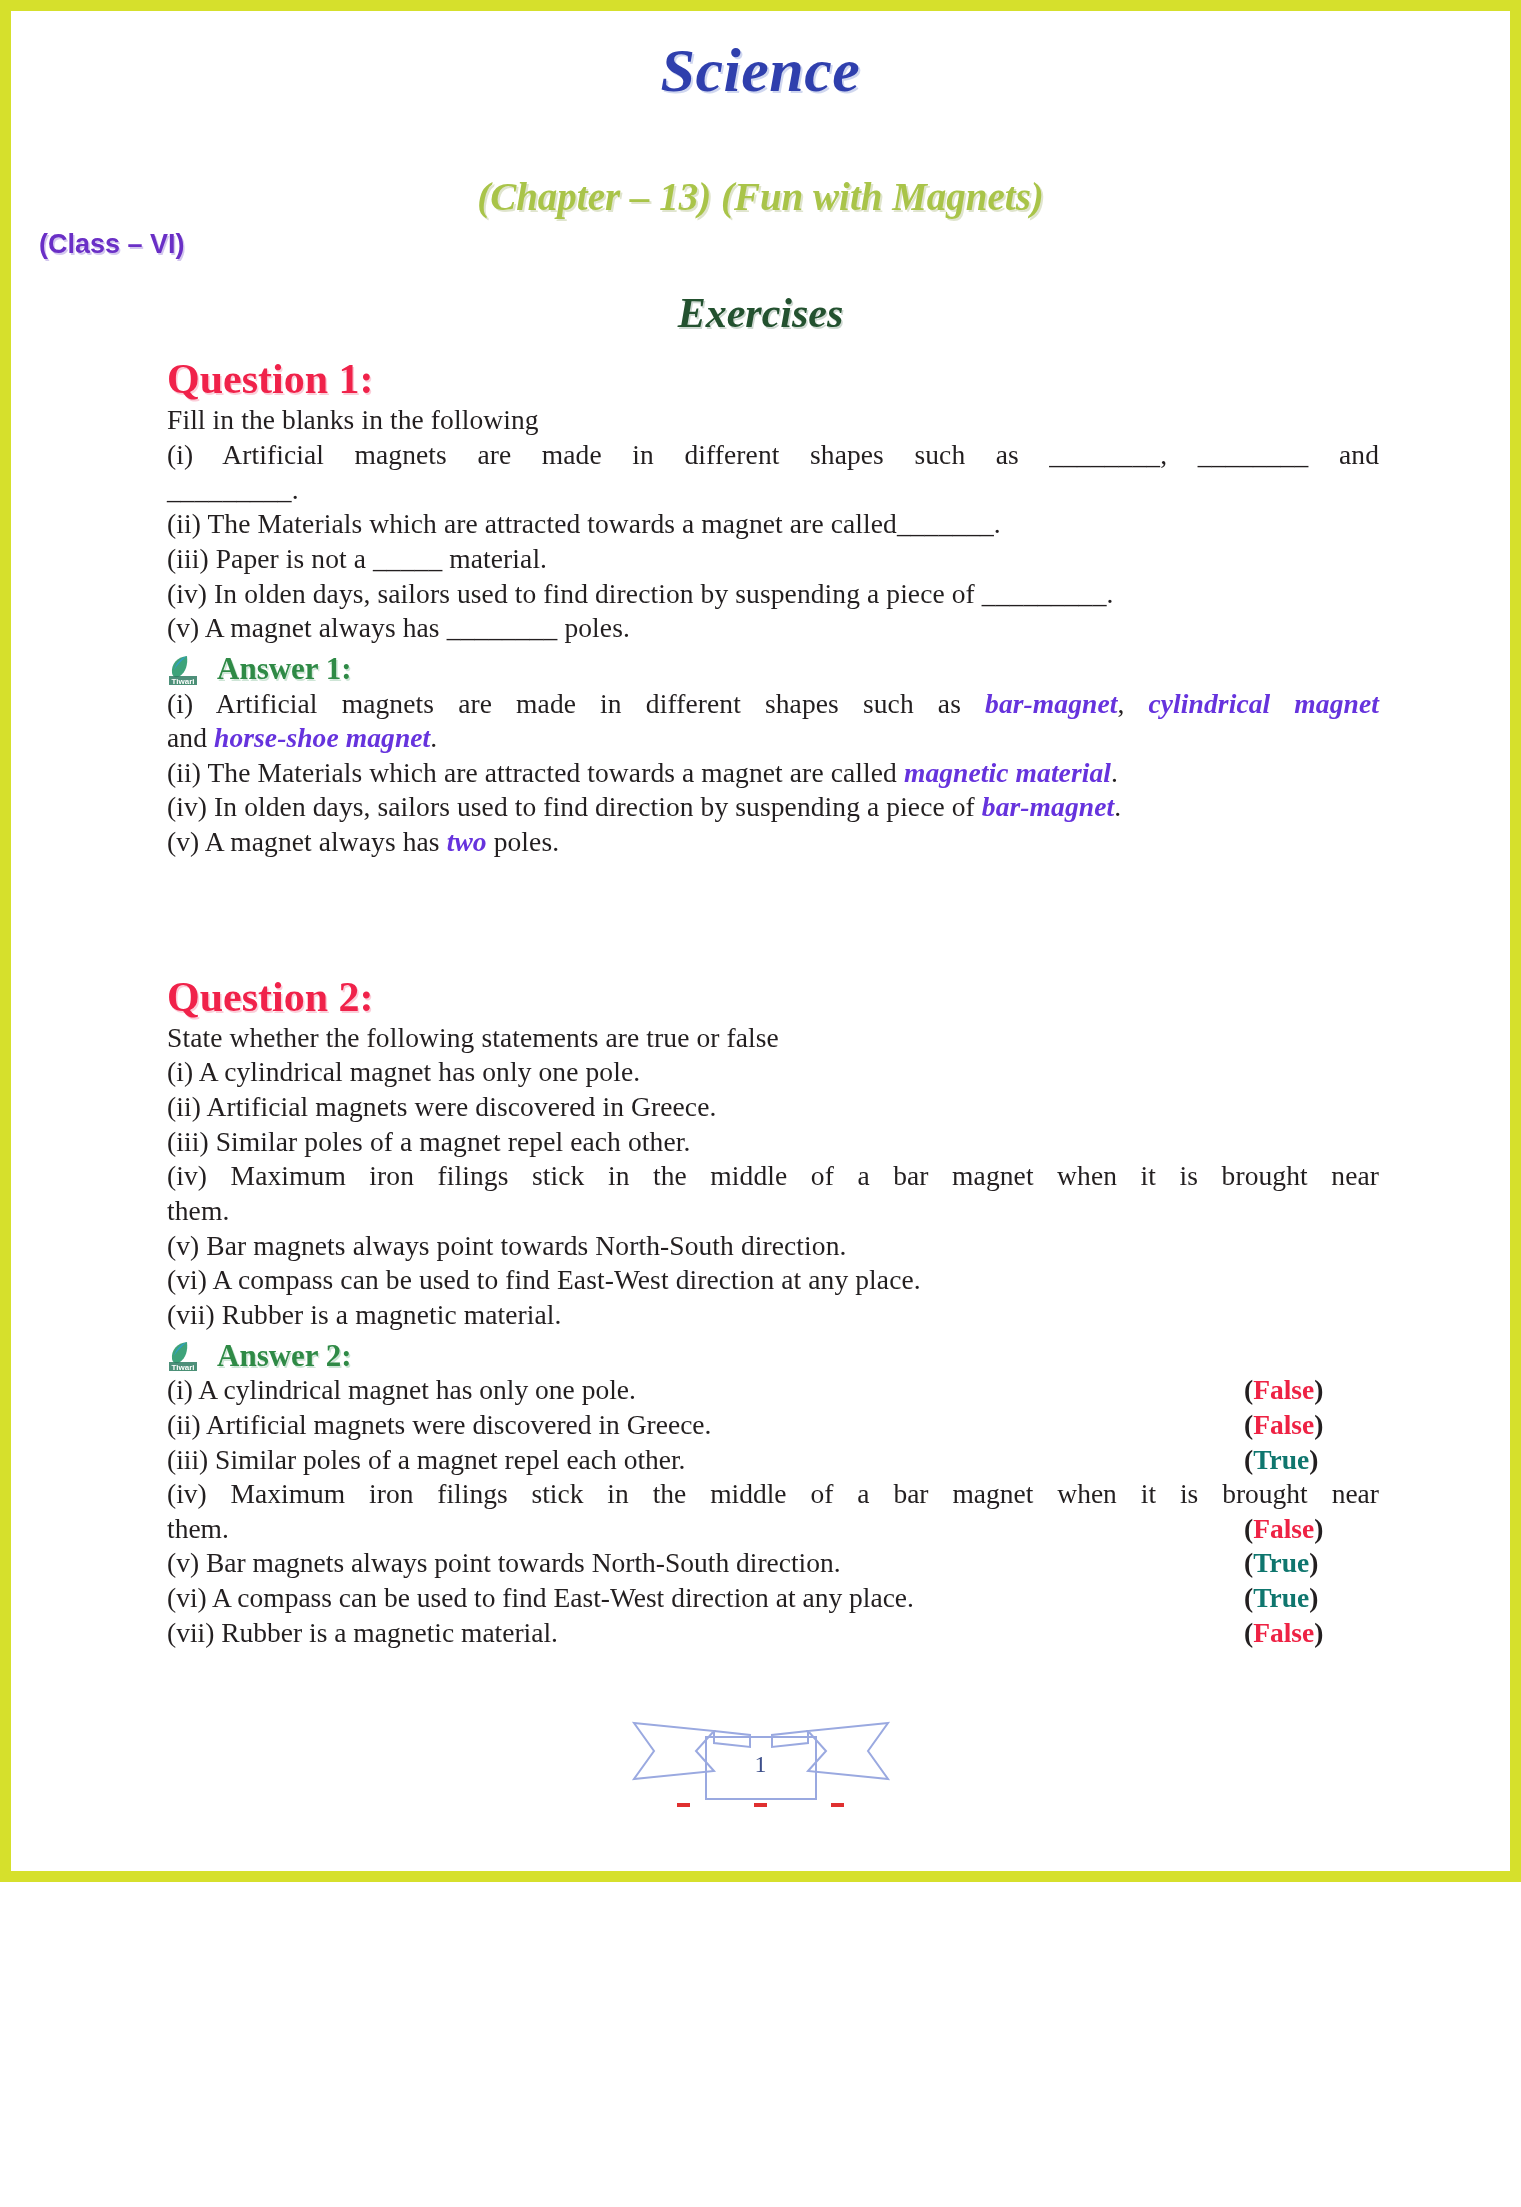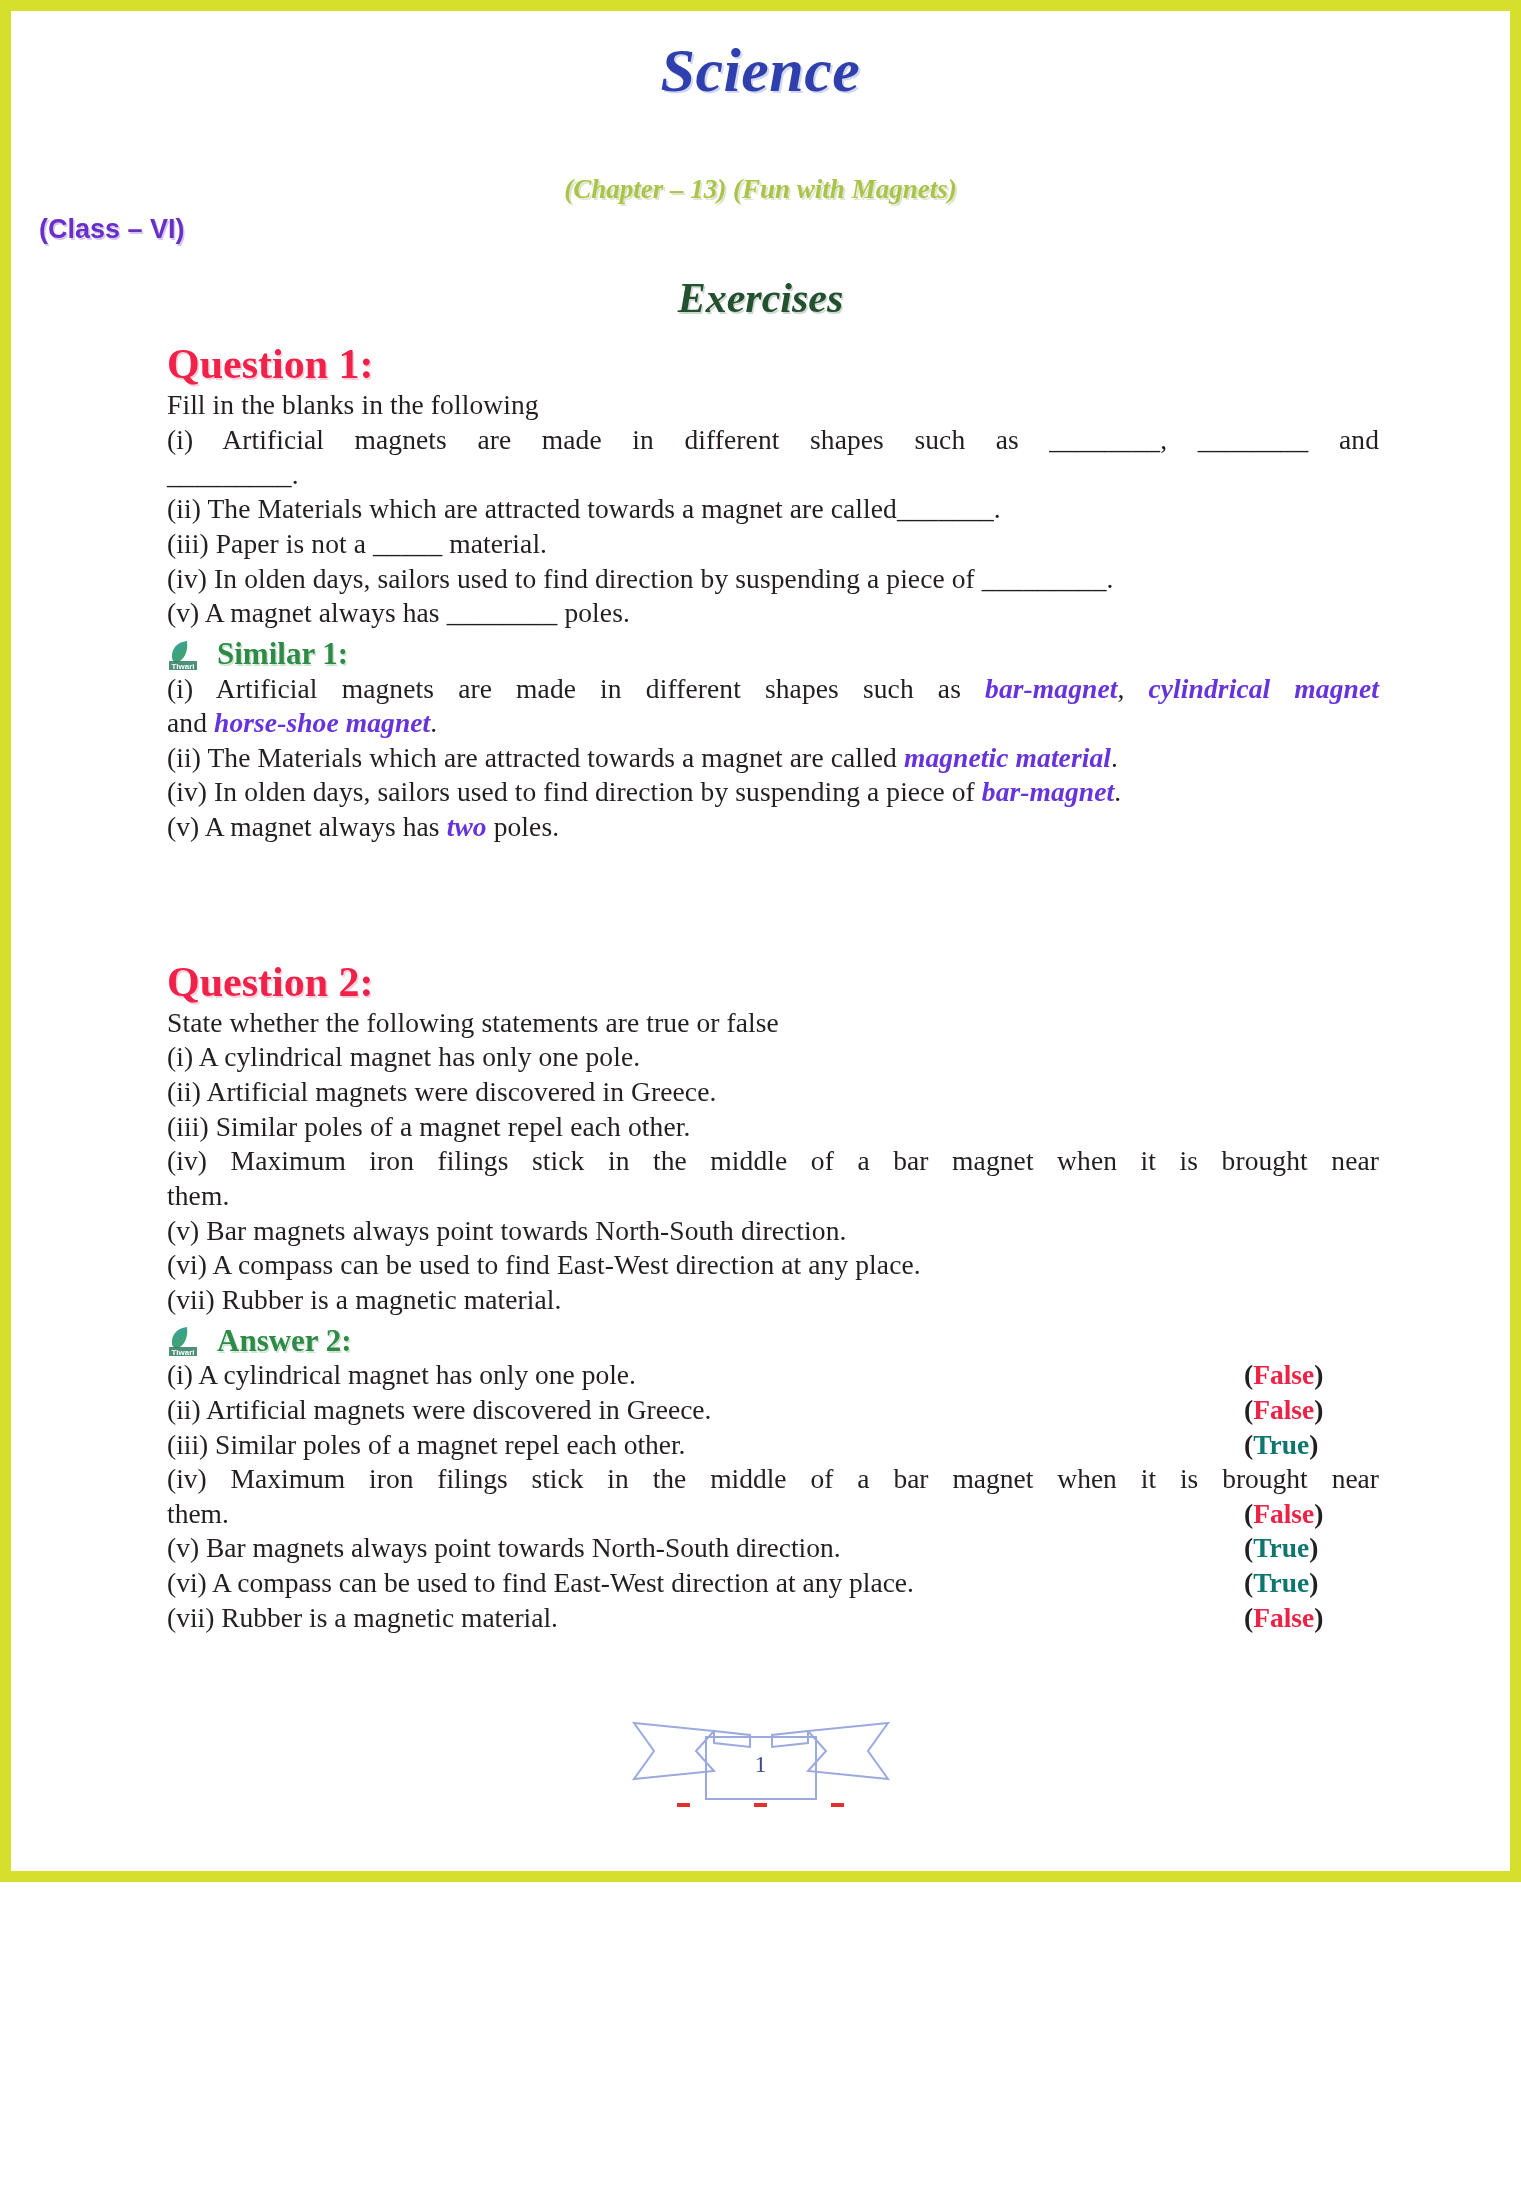--- a/index.html
+++ b/index.html
@@ -41,21 +41,21 @@
     letter-spacing: 0.5px;
     margin: 22px 0 0 0;
     text-shadow: 2px 2px 0 rgba(120,140,210,0.35);
     line-height: 1.2;
   }
   .chapter-line {
     text-align: center;
     font-family: "Liberation Serif", "DejaVu Serif", serif;
     font-style: italic;
     font-weight: bold;
-    font-size: 27px;
+    font-size: 39px;
     color: #a9c449;
     margin-top: 66px;
     text-shadow: 2px 2px 0 rgba(150,165,90,0.30);
     line-height: 1.25;
   }
   .class-line {
     text-align: left;
     font-family: "Liberation Sans", "DejaVu Sans", sans-serif;
     font-weight: bold;
     font-size: 27px;
@@ -213,21 +213,21 @@
 
       <div class="a-head">
         <span class="logo-icon">
           <svg width="34" height="32" viewBox="0 0 34 32" xmlns="http://www.w3.org/2000/svg">
             <path d="M20 2 C10 3 4 10 5 19 C6 24 10 24 13 22 C19 18 21 10 20 2 Z" fill="#3ea37a"></path>
             <path d="M20 2 C14 4 9 9 7 16 C10 11 15 6 20 2 Z" fill="#2f9fc4"></path>
             <rect x="2" y="22" width="28" height="9" fill="#2f7d63" opacity="0.85"></rect>
             <text x="16" y="29.5" font-size="8" font-family="Liberation Sans, sans-serif" fill="#ffffff" text-anchor="middle">Tiwari</text>
           </svg>
         </span>
-        <span>Similar 1:</span>
+        <span>Answer 1:</span>
       </div>
 
       <div class="line just"><span>(i) Artificial magnets are made in different shapes such as </span><span class="hl">bar-magnet</span><span>, </span><span class="hl">cylindrical magnet</span></div>
       <div class="line"><span> and </span><span class="hl">horse-shoe magnet</span><span>.</span></div>
 
       <div class="line"><span>(ii) The Materials which are attracted towards a magnet are called </span><span class="hl">magnetic material</span><span>.</span></div>
 
 
       <div class="line"><span>(iv) In olden days, sailors used to find direction by suspending a piece of </span><span class="hl">bar-magnet</span><span>.</span></div>
 

